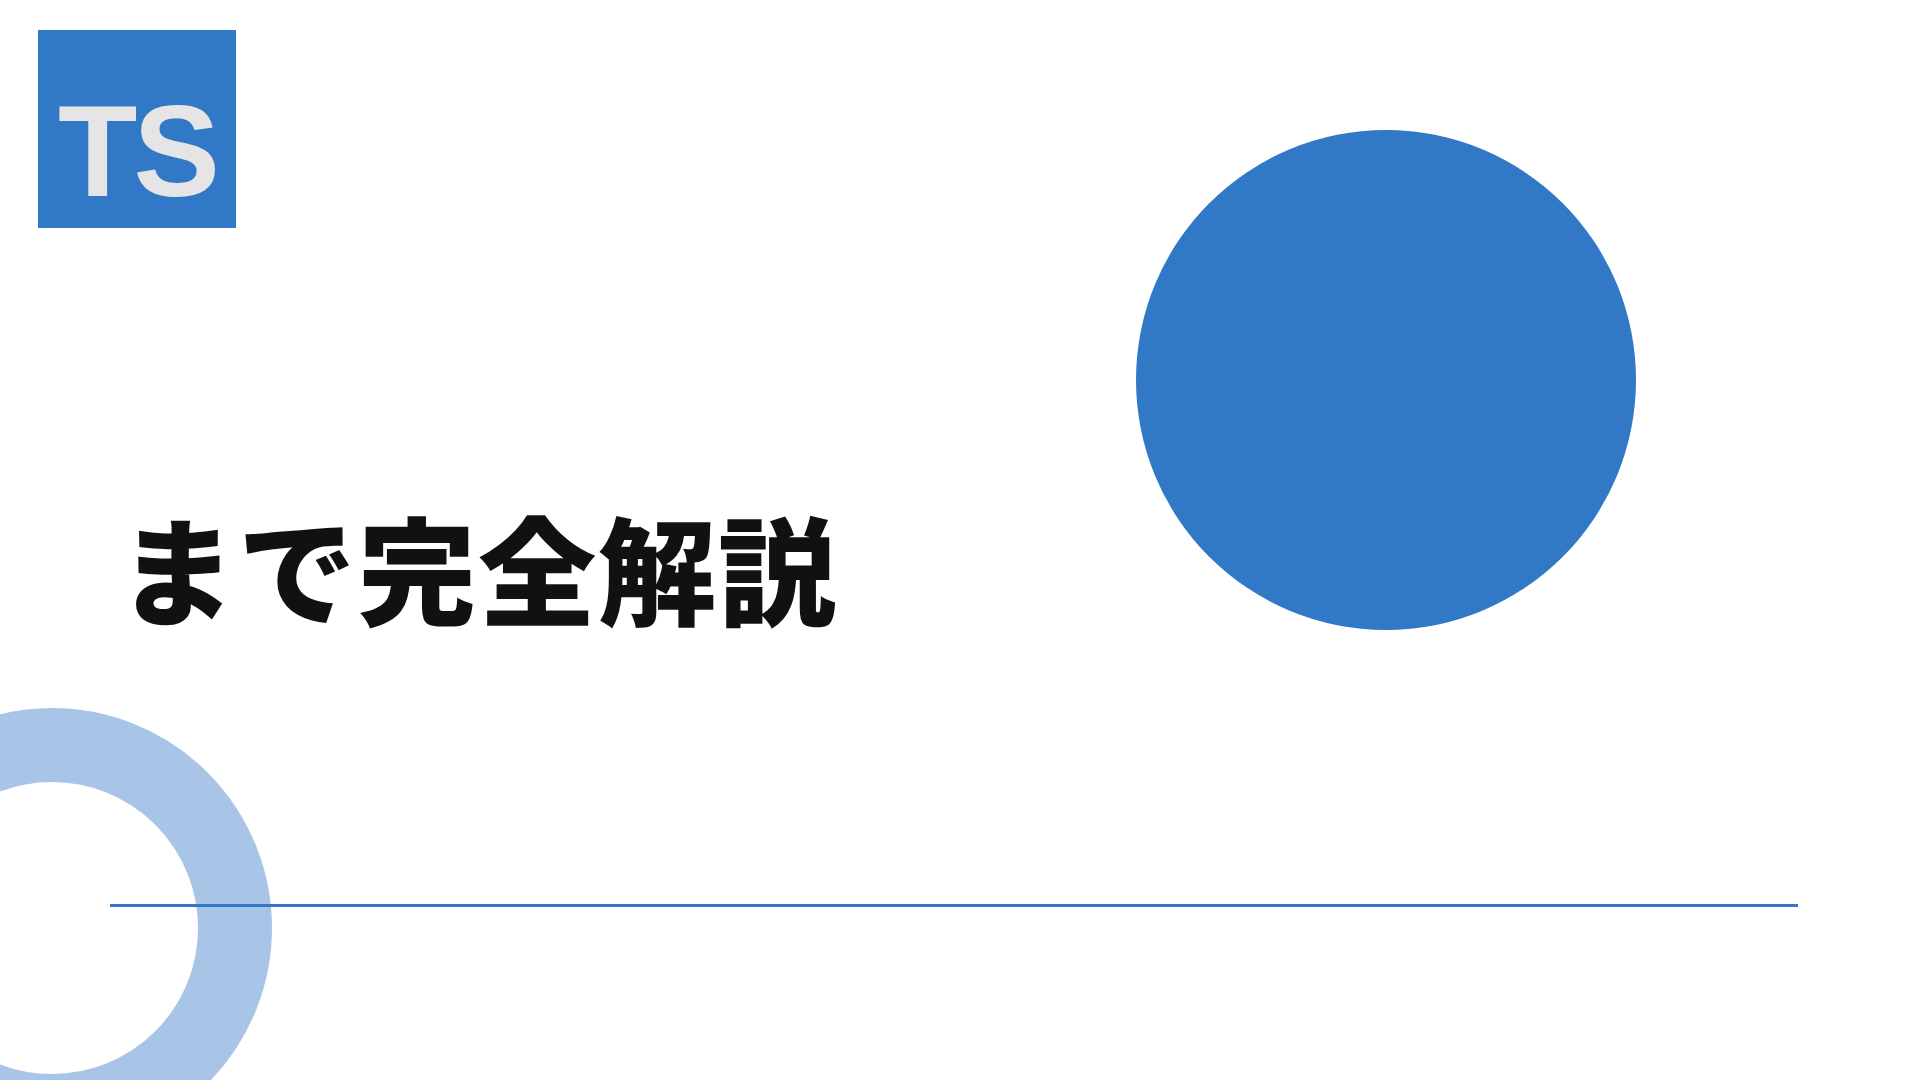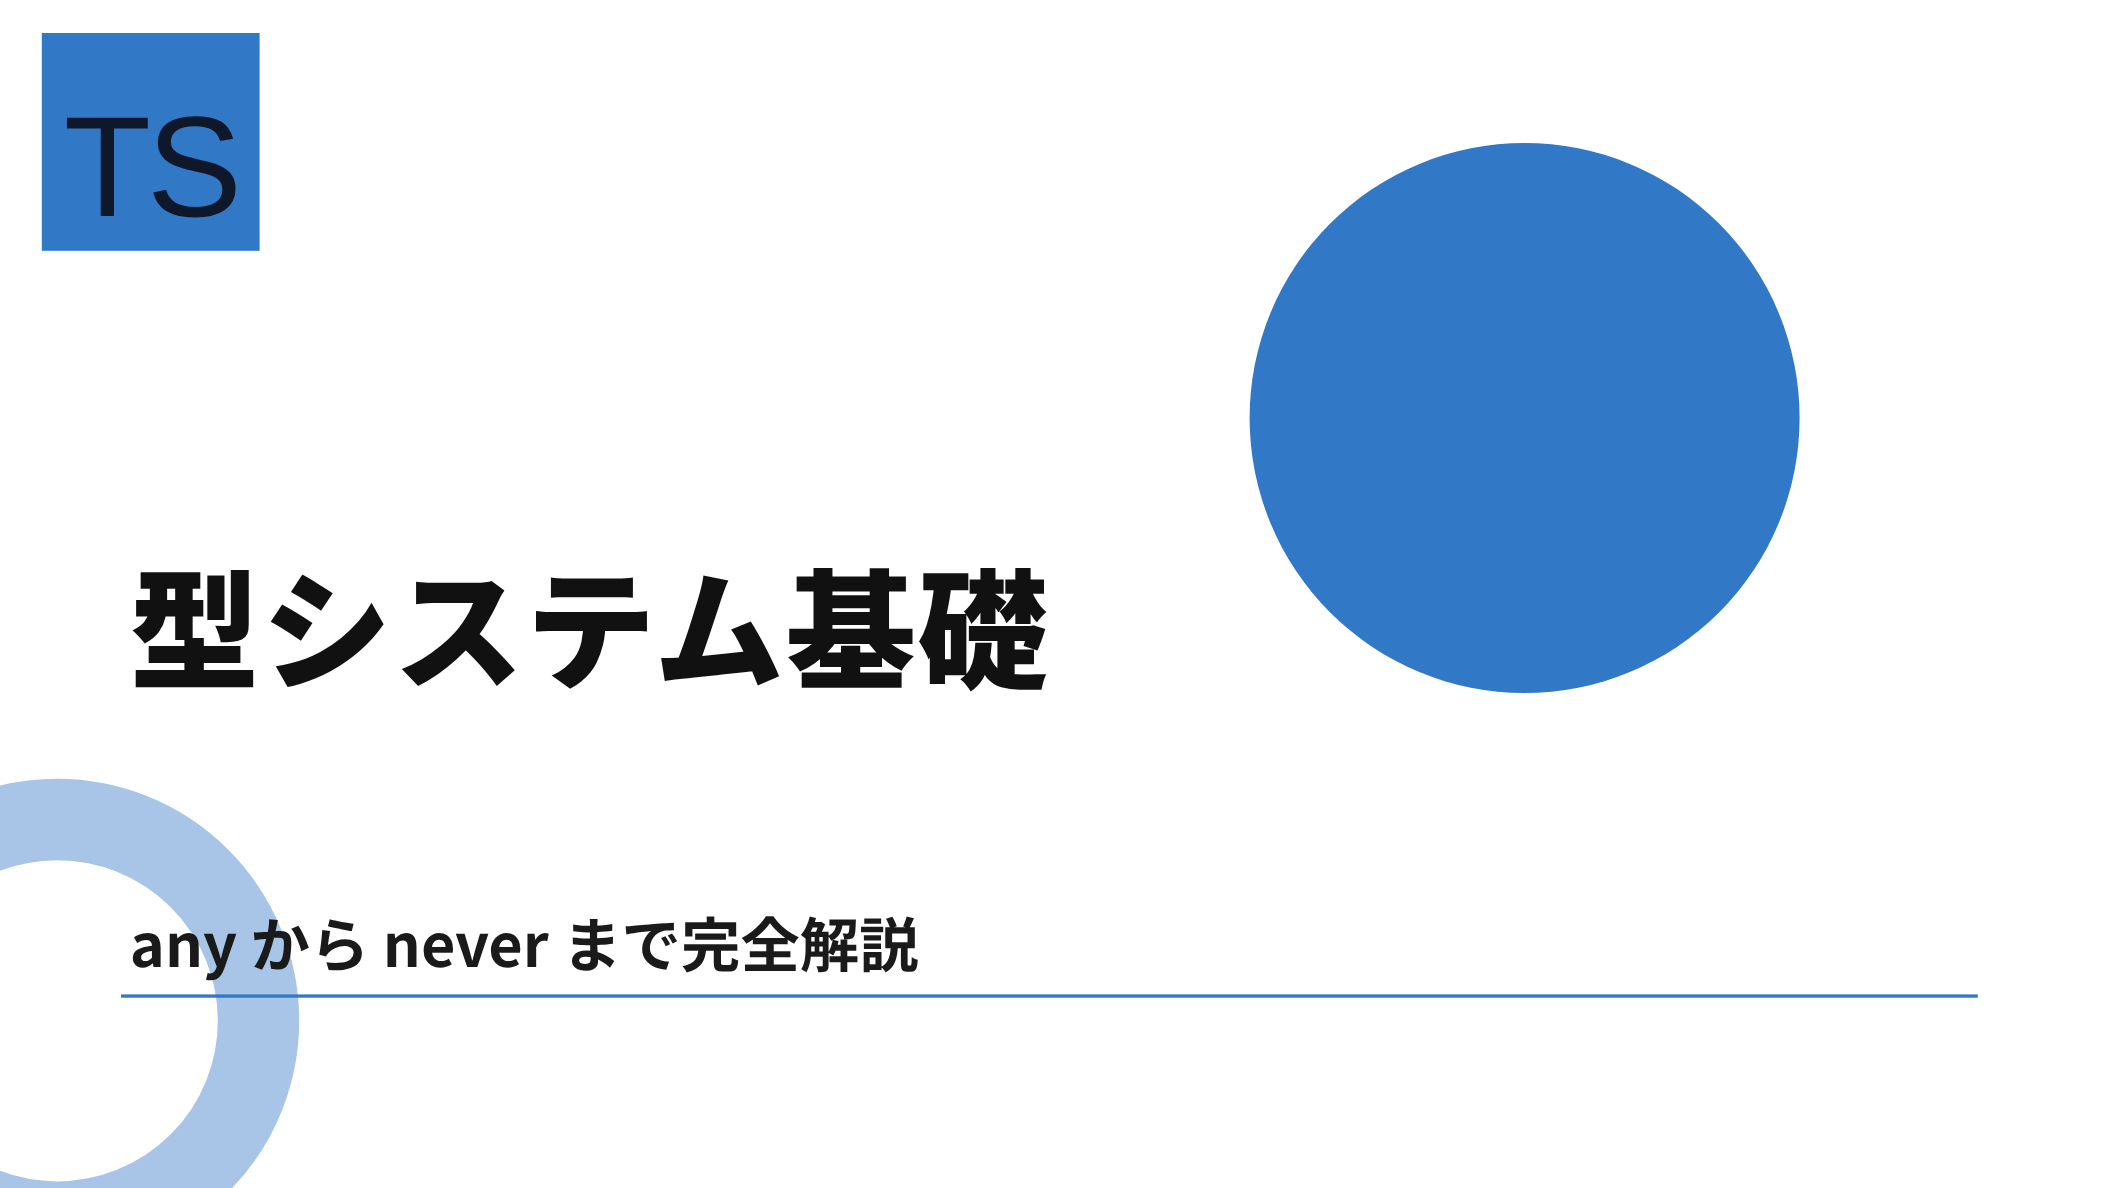--- a/index.html
+++ b/index.html
@@ -26,24 +26,24 @@
     width: 198px;
     height: 198px;
     background: #3178c6;
     display: flex;
     align-items: flex-end;
     justify-content: center;
     padding-bottom: 12px;
   }
   .logo-box span {
     font-family: "Segoe UI", Arial, sans-serif;
-    font-weight: 400;
+    font-weight: 700;
     font-size: 130px;
     line-height: 1;
-    color: #0f172a;
+    color: #e5e5e5;
     letter-spacing: -4px;
   }
 
   .brand {
     position: absolute;
     top: 102px;
     left: 320px;
     font-family: "Cascadia Mono", "Consolas", "Menlo", "Courier New", monospace;
     font-size: 100px;
     font-weight: 600;
@@ -105,19 +105,18 @@
 <div class="slide">
 
   <div class="circle-ring"></div>
   <div class="circle-solid"></div>
 
   <div class="logo-box">
     <span>TS</span>
   </div>
 
 
-  <div class="title">型システム基礎</div>
+  <div class="title">まで完全解説</div>
 
-  <div class="subtitle">any から never まで完全解説</div>
 
   <div class="rule"></div>
 
 </div>
 
 </body></html>

